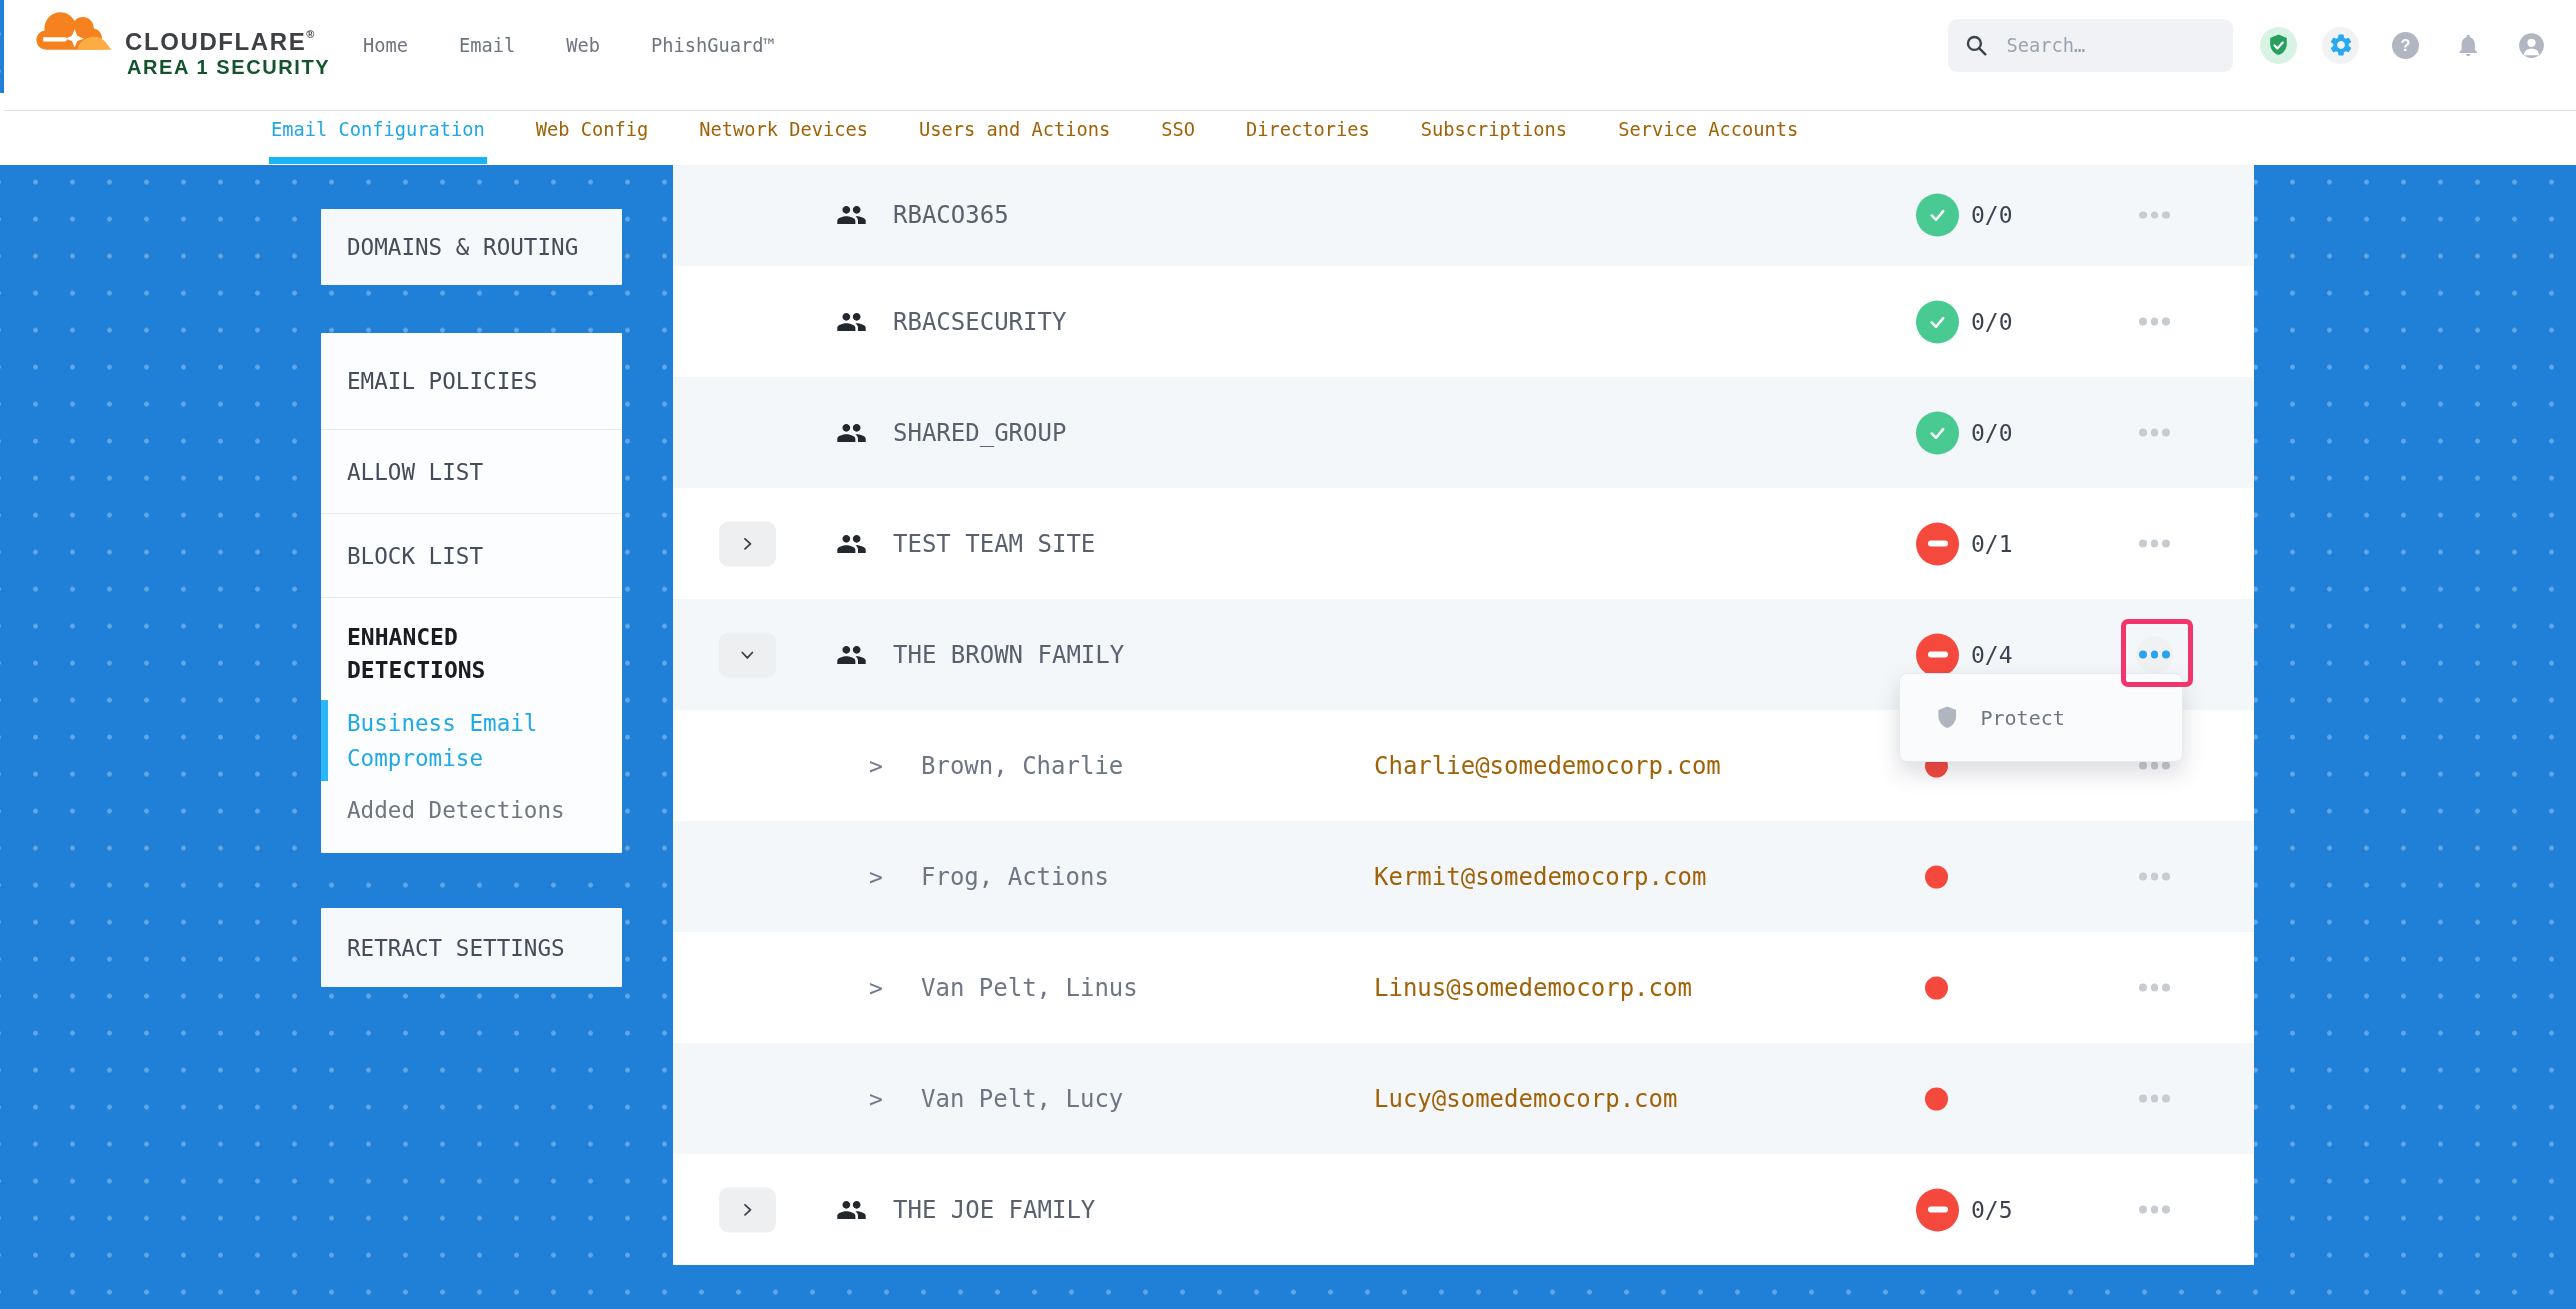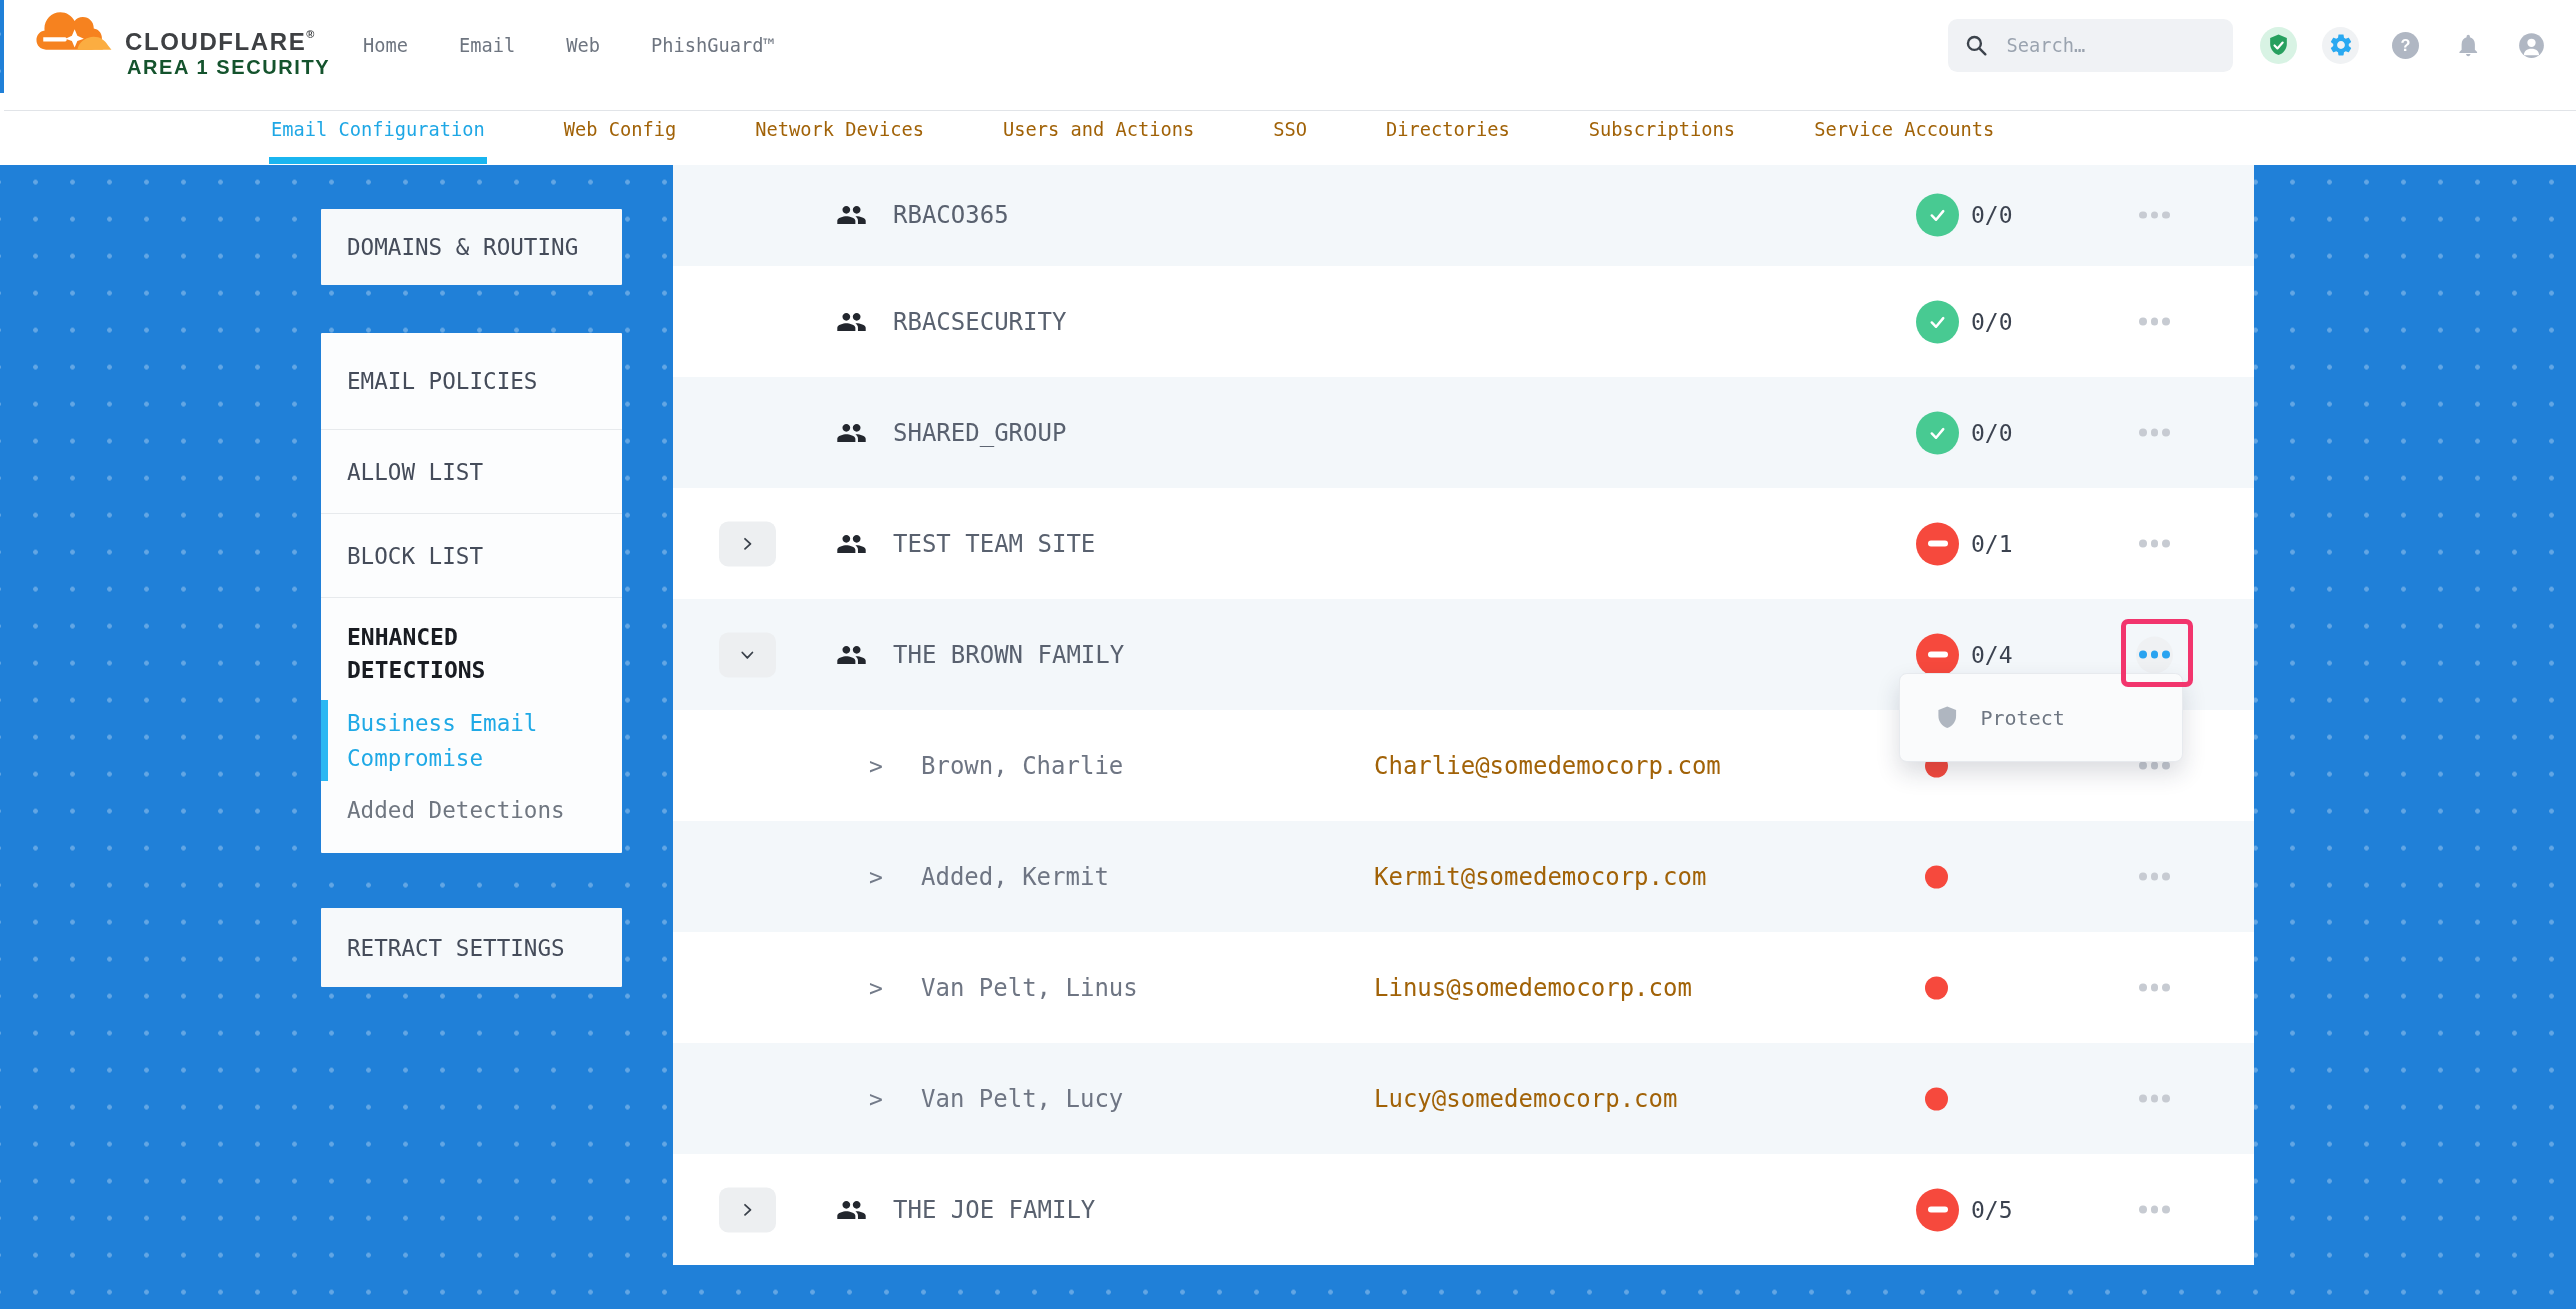--- a/index.html
+++ b/index.html
@@ -30,21 +30,21 @@
            border-radius:50%; cursor:pointer; }
   .hicon.shield { left:2256px; top:26.5px; width:37px; height:37px; background:#D8F3E4; }
   .hicon.gear   { left:2318px; top:26.5px; width:37px; height:37px; background:#F0F2F4; }
   .hicon.help   { left:2388px; top:32px; width:27px; height:27px; background:#B0B7C3;
                   color:#fff; font-family:"Liberation Sans",sans-serif; font-weight:bold; font-size:16.3px; }
   .hicon.bell   { left:2451px; top:32px; width:27px; height:27px; }
   .hicon.user   { left:2514px; top:32px; width:27px; height:27px; }
 
   
   .tabbar { position:absolute; left:0; top:93px; width:2576px; height:72px; background:#ffffff;
-            display:flex; align-items:stretch; padding-left:271px; gap:79px; z-index:5; }
+            display:flex; align-items:stretch; padding-left:271px; gap:51px; z-index:5; }
   .tab { position:relative; display:flex; align-items:center; font-size:18.7px; color:#a16207; cursor:pointer; }
   .tab.active { color:#1EA7E5; }
   .tab.active::after { content:""; position:absolute; left:-2.3px; right:-2.3px; bottom:0.8px; height:7px;
                        background:#19B5F0; }
 
   
   .side-card { position:absolute; left:321px; width:301px; border-radius:1px; background:#F6F9FB; }
   .card-label { font-size:22.6px; color:#454C5A; }
   #card-domains { top:209px; height:76px; display:flex; align-items:center; padding-left:26px; }
   #card-policies { top:333px; background:#FCFDFE; padding-bottom:30px; }
@@ -305,21 +305,21 @@
     <span class="mem-email">Charlie@somedemocorp.com</span>
     <div class="mem-dot"></div>
     <div class="dots">
             <i></i>
             <i></i>
             <i></i>
           </div>
   </div>
         <div class="row tint">
     <span class="mem-chevron">&gt;</span>
-    <span class="mem-name">Added, Kermit</span>
+    <span class="mem-name">Frog, Actions</span>
     <span class="mem-email">Kermit@somedemocorp.com</span>
     <div class="mem-dot"></div>
     <div class="dots">
             <i></i>
             <i></i>
             <i></i>
           </div>
   </div>
         <div class="row">
     <span class="mem-chevron">&gt;</span>

